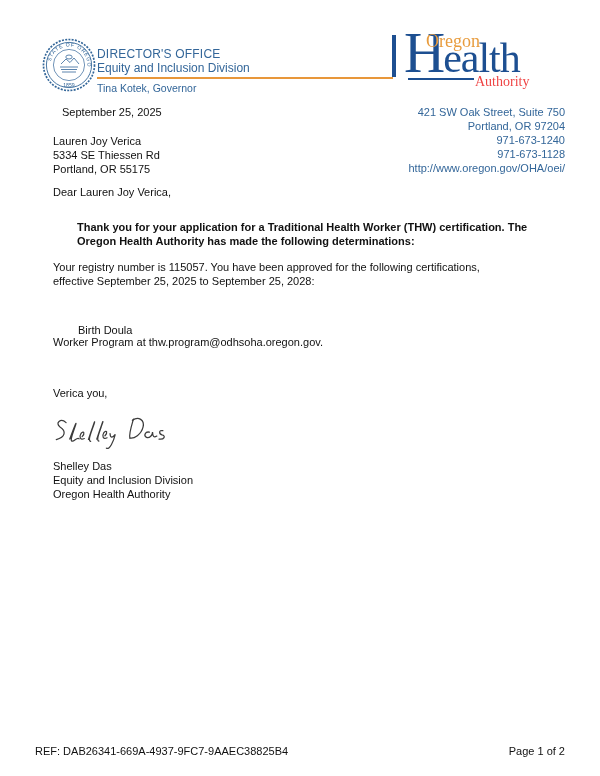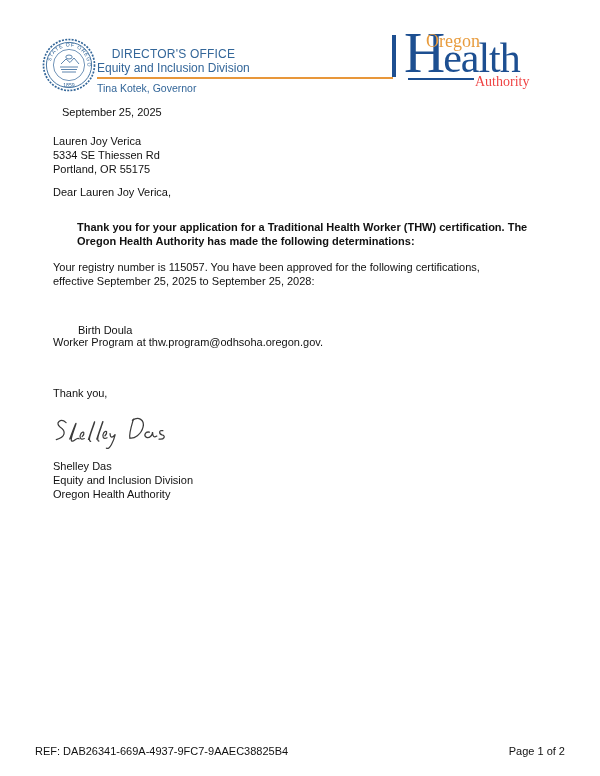--- a/index.html
+++ b/index.html
@@ -6,21 +6,21 @@
   #page{
     position:relative;width:600px;height:776px;background:#ffffff;
     margin:0 auto;overflow:hidden;
     font-family:"Liberation Sans", sans-serif;color:#111;
   }
   .abs{position:absolute;}
   .line{white-space:nowrap;line-height:14px;}
   
   .hdr-blue{color:#336699;}
   #hdr-text{left:97px;top:47px;font-size:12px;line-height:14px;}
-  #hdr-office{letter-spacing:.2px;text-align:center;}
+  #hdr-office{letter-spacing:.2px;}
   #hdr-rule{left:97px;top:77px;width:296px;height:2px;background:#e8973a;}
   #hdr-governor{left:97px;top:82px;font-size:10.5px;}
   #seal{left:42px;top:37px;}
   
   #logo{left:390px;top:28px;width:170px;height:66px;}
   #logo-bar{position:absolute;left:2px;top:7px;width:4px;height:42px;background:#1d4f91;}
   #logo-word{position:absolute;left:14px;top:-4px;display:flex;align-items:baseline;
     font-family:"Liberation Serif", serif;color:#1d4f91;}
   #logo-h{font-size:57px;line-height:1;letter-spacing:-2px;}
   #logo-rest{font-size:42px;line-height:1;letter-spacing:-1px;}
@@ -83,20 +83,27 @@
       <span id="logo-h">H</span>
         <span id="logo-rest">ealth</span>
     </div>
     <div id="logo-top">Oregon</div>
     <div id="logo-underline"></div>
     <div id="logo-bottom">Authority</div>
   </div>
 
   <div id="date" class="abs body-txt">September 25, 2025</div>
 
+  <div id="contact" class="abs body-txt">
+    <div class="line">421 SW Oak Street, Suite 750</div>
+    <div class="line">Portland, OR 97204</div>
+    <div class="line">971-673-1240</div>
+    <div class="line">971-673-1128</div>
+    <div class="line"><a href="#">http://www.oregon.gov/OHA/oei/</a></div>
+  </div>
 
   <div id="recipient" class="abs body-txt">
     <div class="line">Lauren Joy Verica</div>
     <div class="line">5334 SE Thiessen Rd</div>
     <div class="line">Portland, OR 55175</div>
   </div>
 
   <div id="salutation" class="abs body-txt">Dear Lauren Joy Verica,</div>
 
   <div id="para-bold" class="abs body-txt">
@@ -108,21 +115,21 @@
     <div class="line">Your registry number is 115057. You have been approved for the following certifications,</div>
     <div class="line">effective September 25, 2025 to September 25, 2028:</div>
   </div>
 
   <div id="certification" class="abs body-txt">Birth Doula</div>
 
   <div id="para-questions" class="abs body-txt">
     <div class="line">Worker Program at thw.program@odhsoha.oregon.gov.</div>
   </div>
 
-  <div id="closing" class="abs body-txt">Thank you,</div>
+  <div id="closing" class="abs body-txt">Verica you,</div>
 
   <svg id="signature" class="abs" width="140" height="44" viewBox="0 0 135 42" aria-label="Shelley Das">
     <g fill="none" stroke="#3c3c3c" stroke-width="1.2" stroke-linecap="round">
       <path d="M12 10 C7 5 1 10 6 14 C12 18 11 24 2 26"></path>
       <path d="M15 26 C19 16 23 7 21 13 C18 21 15 27 17 28 C19 29 22 24 24 26"></path>
       <path d="M27 24 C30 21 29 18 26 21 C24 24 25 28 29 26"></path>
       <path d="M33 27 C37 16 41 6 39 12 C36 20 32 28 35 29"></path>
       <path d="M41 27 C45 16 49 6 47 12 C44 20 40 28 43 29"></path>
       <path d="M49 24 C52 21 51 18 48 21 C46 24 47 28 51 26"></path>
       <path d="M54 22 C54 26 56 27 59 23 C57 30 53 38 50 36"></path>

